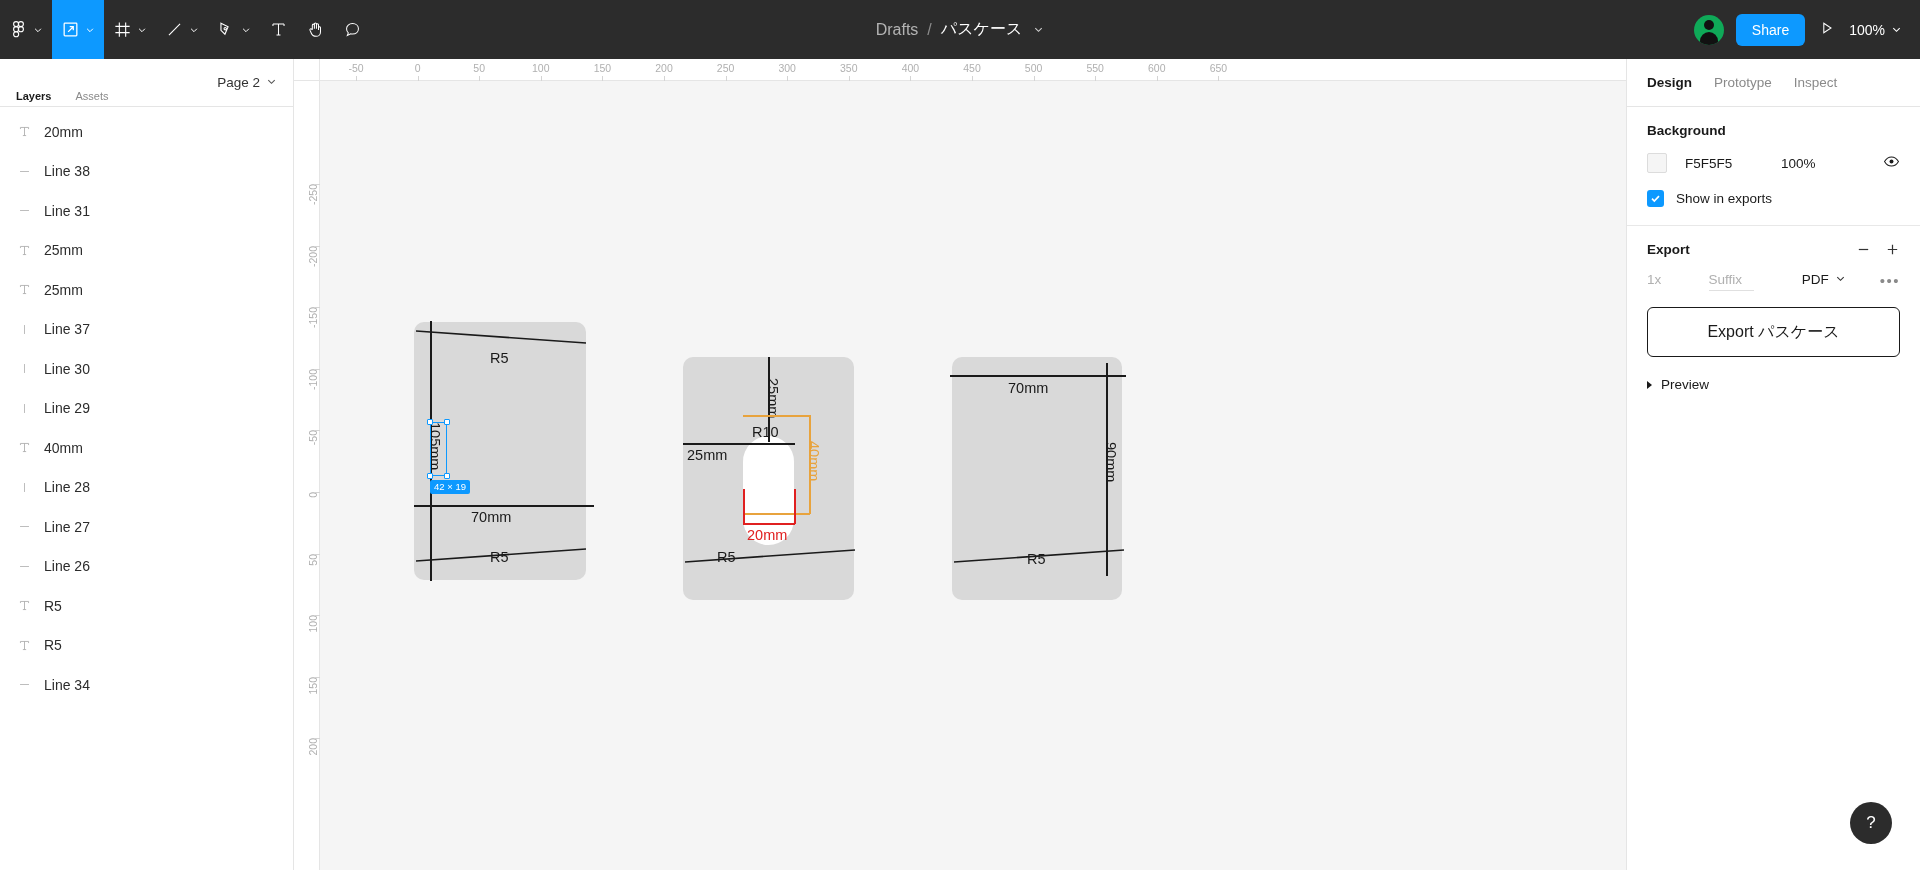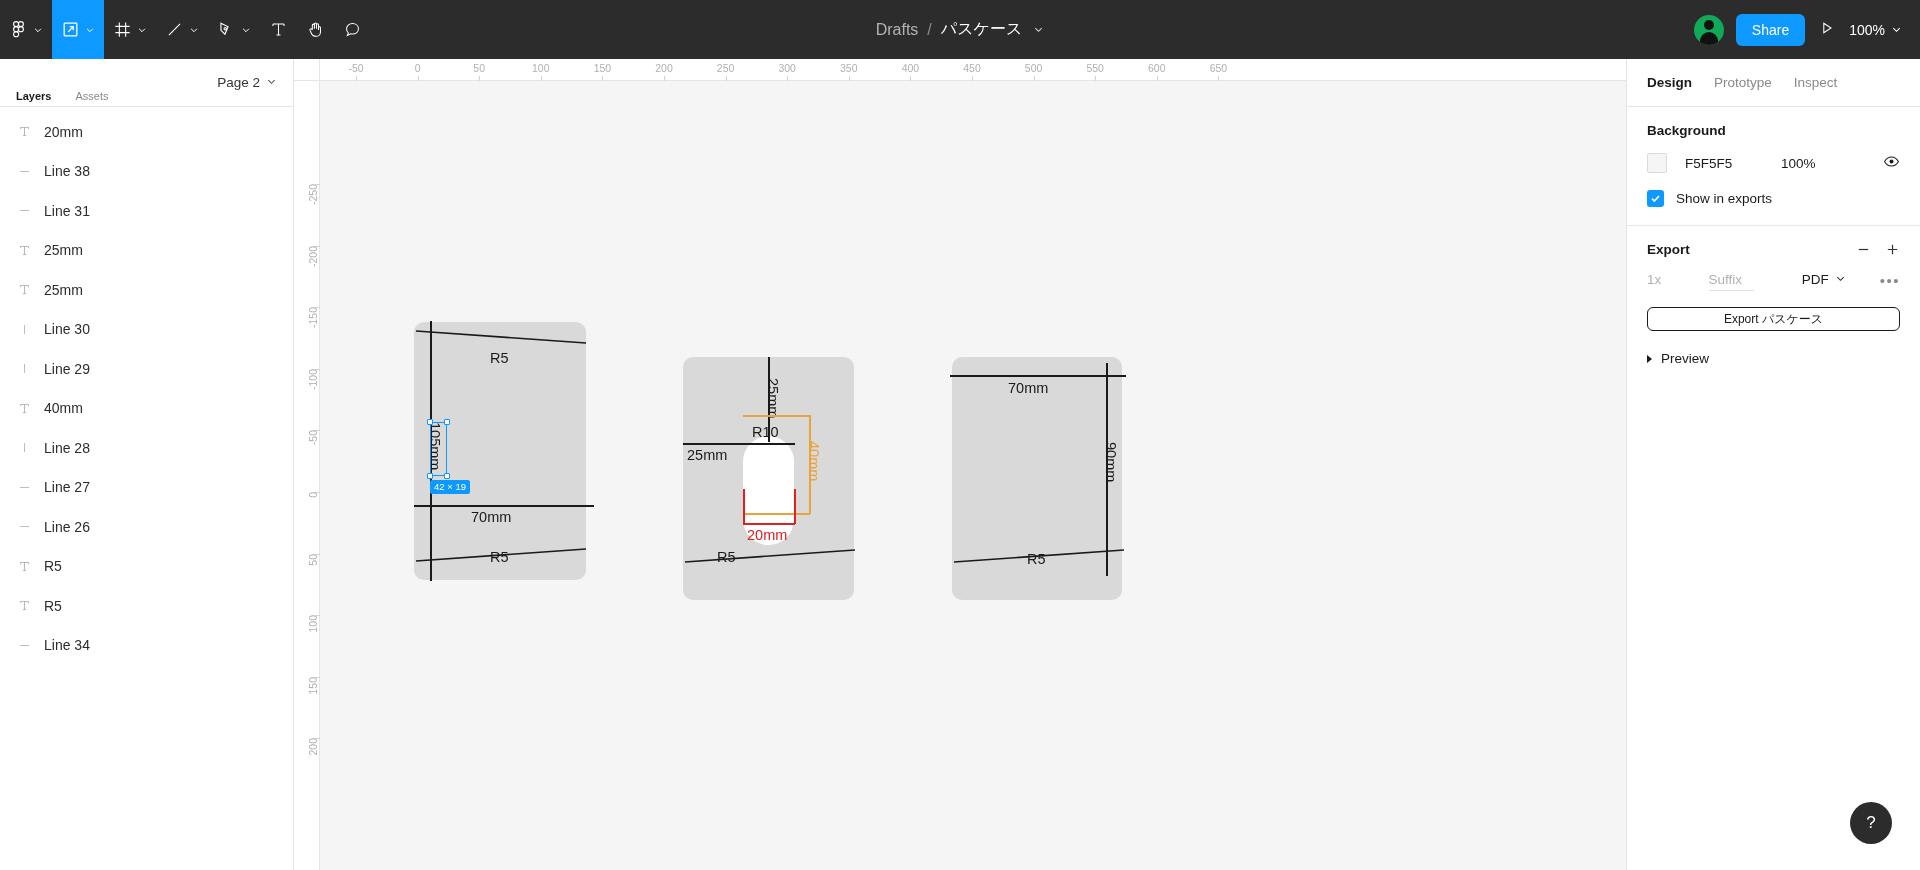--- a/index.html
+++ b/index.html
@@ -188,22 +188,22 @@
 
   .export-row { display: flex; align-items: flex-start; font-size: 13.5px; margin-bottom: 16px; gap: 34px; }
   .exp-scale { width: 56px; color: #b0b0b0; }
   .exp-suffix {
     width: 92px; color: #b0b0b0; border-bottom: 1px solid #e0e0e0;
     padding-bottom: 3px; margin-right: 14px;
   }
   .exp-fmt { display: flex; align-items: center; gap: 6px; color: #1a1a1a; cursor: pointer; }
   .exp-more { margin-left: auto; color: #8a8a8a; letter-spacing: 1.5px; cursor: pointer; font-size: 15px; }
   .export-btn {
-    width: 100%; height: 24px; border: 1px solid #1a1a1a; border-radius: 6px;
-    background: #fff; font-size: 12px; color: #1a1a1a; cursor: pointer;
+    width: 100%; height: 50px; border: 1px solid #1a1a1a; border-radius: 6px;
+    background: #fff; font-size: 16px; color: #1a1a1a; cursor: pointer;
     font-family: inherit;
   }
   .preview-row {
     display: flex; align-items: center; gap: 9px; font-size: 13.5px;
     color: #1a1a1a; margin-top: 20px; cursor: pointer;
   }
   .tri { width: 0; height: 0; border-left: 5px solid #1a1a1a; border-top: 4px solid transparent; border-bottom: 4px solid transparent; }
 
   
   .help-btn {
@@ -399,20 +399,28 @@
             </span>
             <span class="layer-name">25mm</span>
           </div>
           <div class="layer-row">
             <span class="layer-ico">
               <svg width="13" height="13" viewBox="0 0 16 16" fill="none" stroke="#a8a8a8" stroke-width="1">
                 <path d="M3 3 H13 M3 3 V5 M13 3 V5 M8 3 V13 M6 13 H10"></path>
               </svg>
             </span>
             <span class="layer-name">25mm</span>
+          </div>
+          <div class="layer-row">
+            <span class="layer-ico">
+              <svg width="13" height="13" viewBox="0 0 16 16" fill="none" stroke="#b5b5b5" stroke-width="1.1">
+                <path d="M8 2.5 V13.5"></path>
+              </svg>
+            </span>
+            <span class="layer-name">Line 37</span>
           </div>
           <div class="layer-row">
             <span class="layer-ico">
               <svg width="13" height="13" viewBox="0 0 16 16" fill="none" stroke="#b5b5b5" stroke-width="1.1">
                 <path d="M8 2.5 V13.5"></path>
               </svg>
             </span>
             <span class="layer-name">Line 30</span>
           </div>
           <div class="layer-row">

